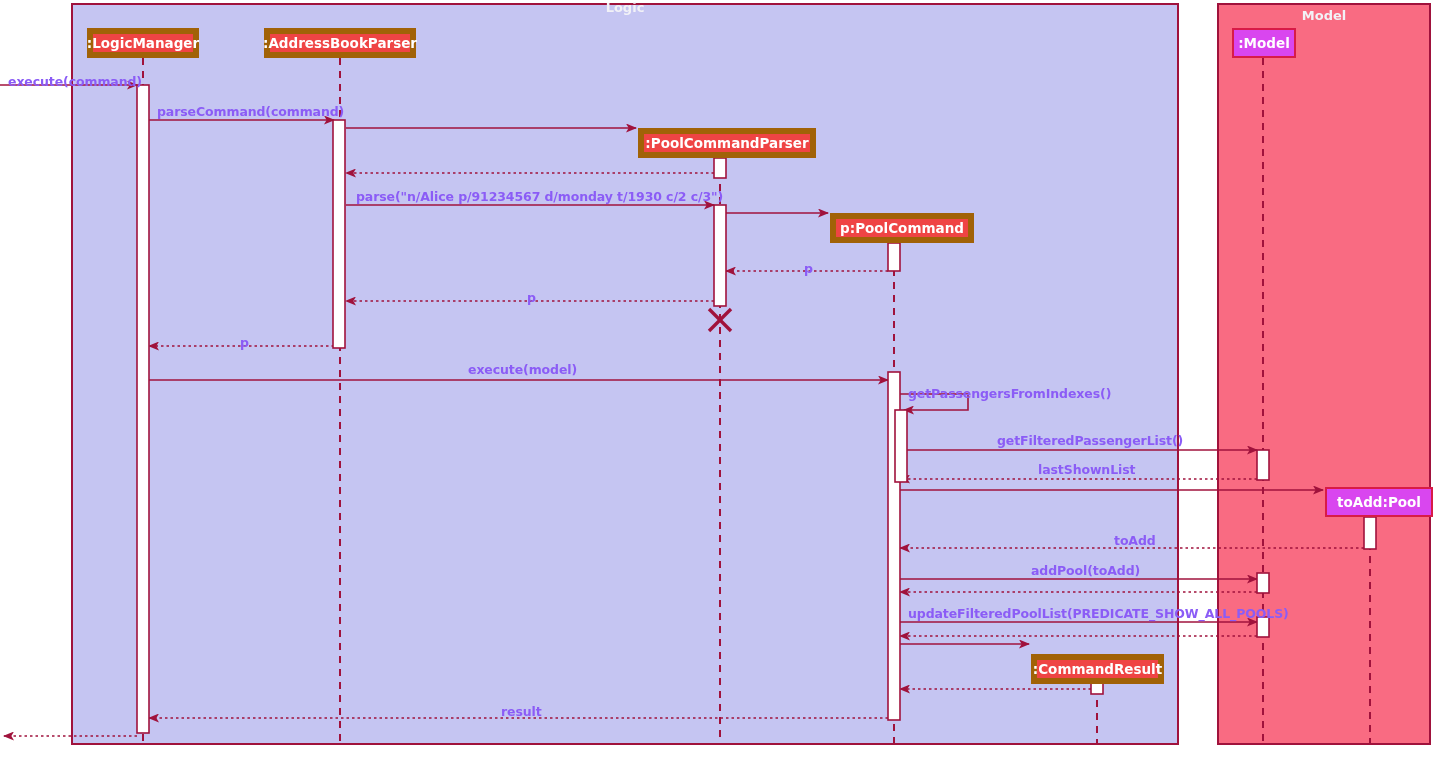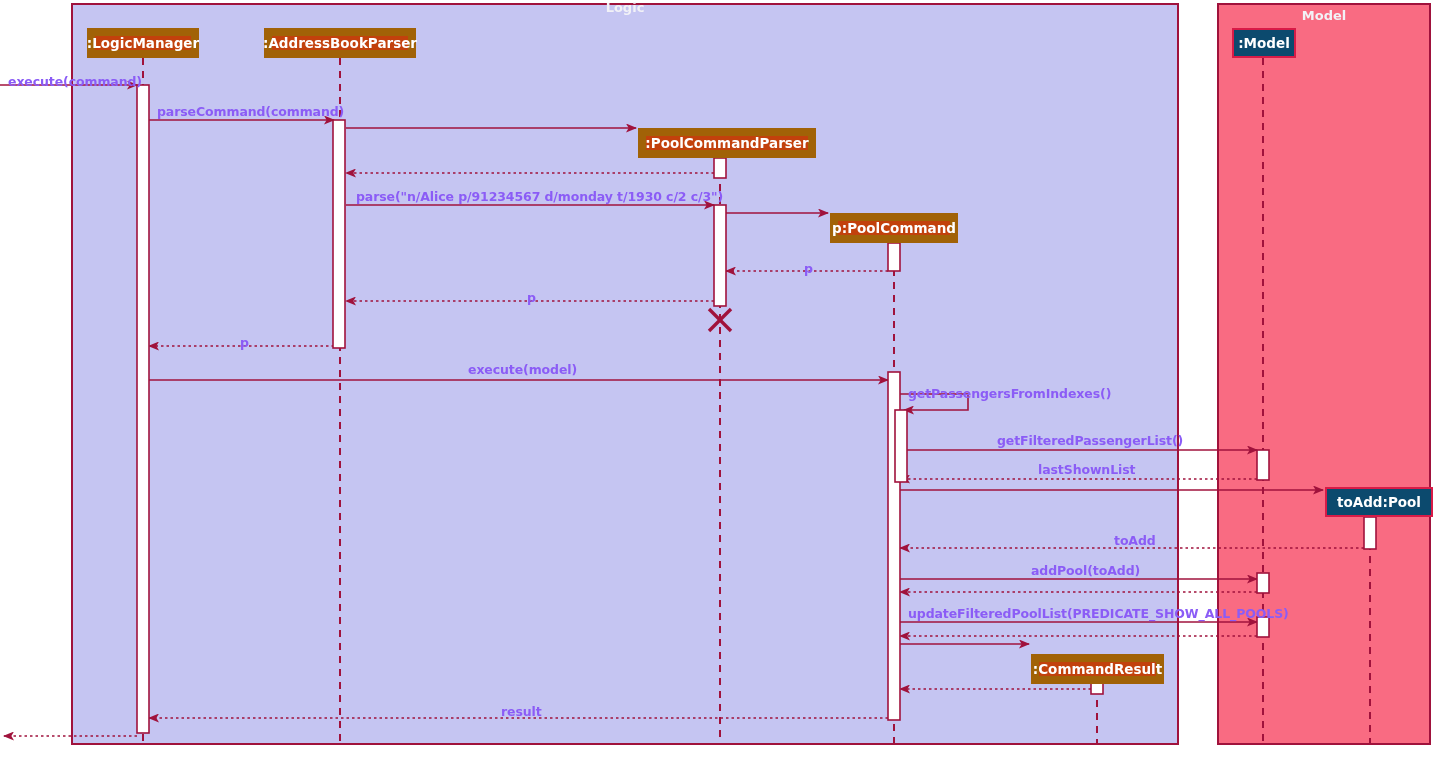--- a/index.html
+++ b/index.html
@@ -3,22 +3,22 @@
 <meta charset="utf-8">
 <style>
   html,body{margin:0;padding:0;background:#ffffff;}
   body{width:1434px;height:758px;font-family:"DejaVu Sans","Liberation Sans",sans-serif;}
   #stage{position:relative;width:1434px;height:758px;overflow:hidden;}
   svg{position:absolute;left:0;top:0;}
   .lbl{position:absolute;font-size:12.5px;font-weight:700;color:#8b5cf6;white-space:nowrap;letter-spacing:-0.1px;}
   .pkgtitle{position:absolute;font-size:13px;font-weight:700;color:#f2f2f7;white-space:nowrap;}
   .objbox{position:absolute;box-sizing:border-box;display:flex;align-items:center;justify-content:center;
           font-size:13.5px;font-weight:600;color:#ffffff;white-space:nowrap;padding:0 8px;}
-  .obj-logic{background:#c2410c;border:8px solid #a16207;}
-  .obj-model{background:#0c4a6e;border:2px solid #d81b47;}
+  .obj-logic{background:#ef4444;border:6px solid #a16207;}
+  .obj-model{background:#d946ef;border:2px solid #d81b47;}
 </style>
 </head>
 <body>
 
 <div id="stage">
   <svg id="svg-layer" width="1434" height="758">
     <defs>
       <marker id="arr-solid" markerWidth="11" markerHeight="9" refX="10" refY="4.5" orient="auto" markerUnits="userSpaceOnUse">
         <path d="M0,0 L11,4.5 L0,9 L2.6,4.5 Z" fill="#a0123c"></path>
       </marker>
@@ -130,21 +130,21 @@
           <line x1="731" y1="309" x2="709" y2="331" stroke="#a0123c" stroke-width="3.4"></line>
         </g>
       </g>
   </svg>
   <div id="overlay">
       <div class="pkgtitle" style="left: 72px; top: 0; width: 1106px; text-align: center;">Logic</div>
       <div class="pkgtitle" style="left: 1218px; top: 8px; width: 212px; text-align: center;">Model</div>
       <div class="objbox obj-logic" style="left: 87px; top: 28px; width: 112px; height: 30px;">:LogicManager</div>
       <div class="objbox obj-logic" style="left: 264px; top: 28px; width: 152px; height: 30px;">:AddressBookParser</div>
       <div class="objbox obj-logic" style="left: 638px; top: 128px; width: 178px; height: 30px;">:PoolCommandParser</div>
-      <div class="objbox obj-logic" style="left: 830px; top: 213px; width: 128px; height: 30px;">p:PoolCommand</div>
+      <div class="objbox obj-logic" style="left: 830px; top: 213px; width: 144px; height: 30px;">p:PoolCommand</div>
       <div class="objbox obj-logic" style="left: 1031px; top: 644px; width: 133px; height: 30px; margin-top: 10px;">:CommandResult</div>
       <div class="objbox obj-model" style="left: 1232px; top: 28px; width: 64px; height: 30px;">:Model</div>
       <div class="objbox obj-model" style="left: 1325px; top: 487px; width: 108px; height: 30px;">toAdd:Pool</div>
       <div class="lbl" style="left: 8px; top: 74px;">execute(command)</div>
       <div class="lbl" style="left: 157px; top: 104px;">parseCommand(command)</div>
       <div class="lbl" style="left: 356px; top: 189px;">parse("n/Alice p/91234567 d/monday t/1930 c/2 c/3")</div>
       <div class="lbl" style="left: 804px; top: 261px;">p</div>
       <div class="lbl" style="left: 527px; top: 290px;">p</div>
       <div class="lbl" style="left: 240px; top: 335px;">p</div>
       <div class="lbl" style="left: 468px; top: 362px;">execute(model)</div>

